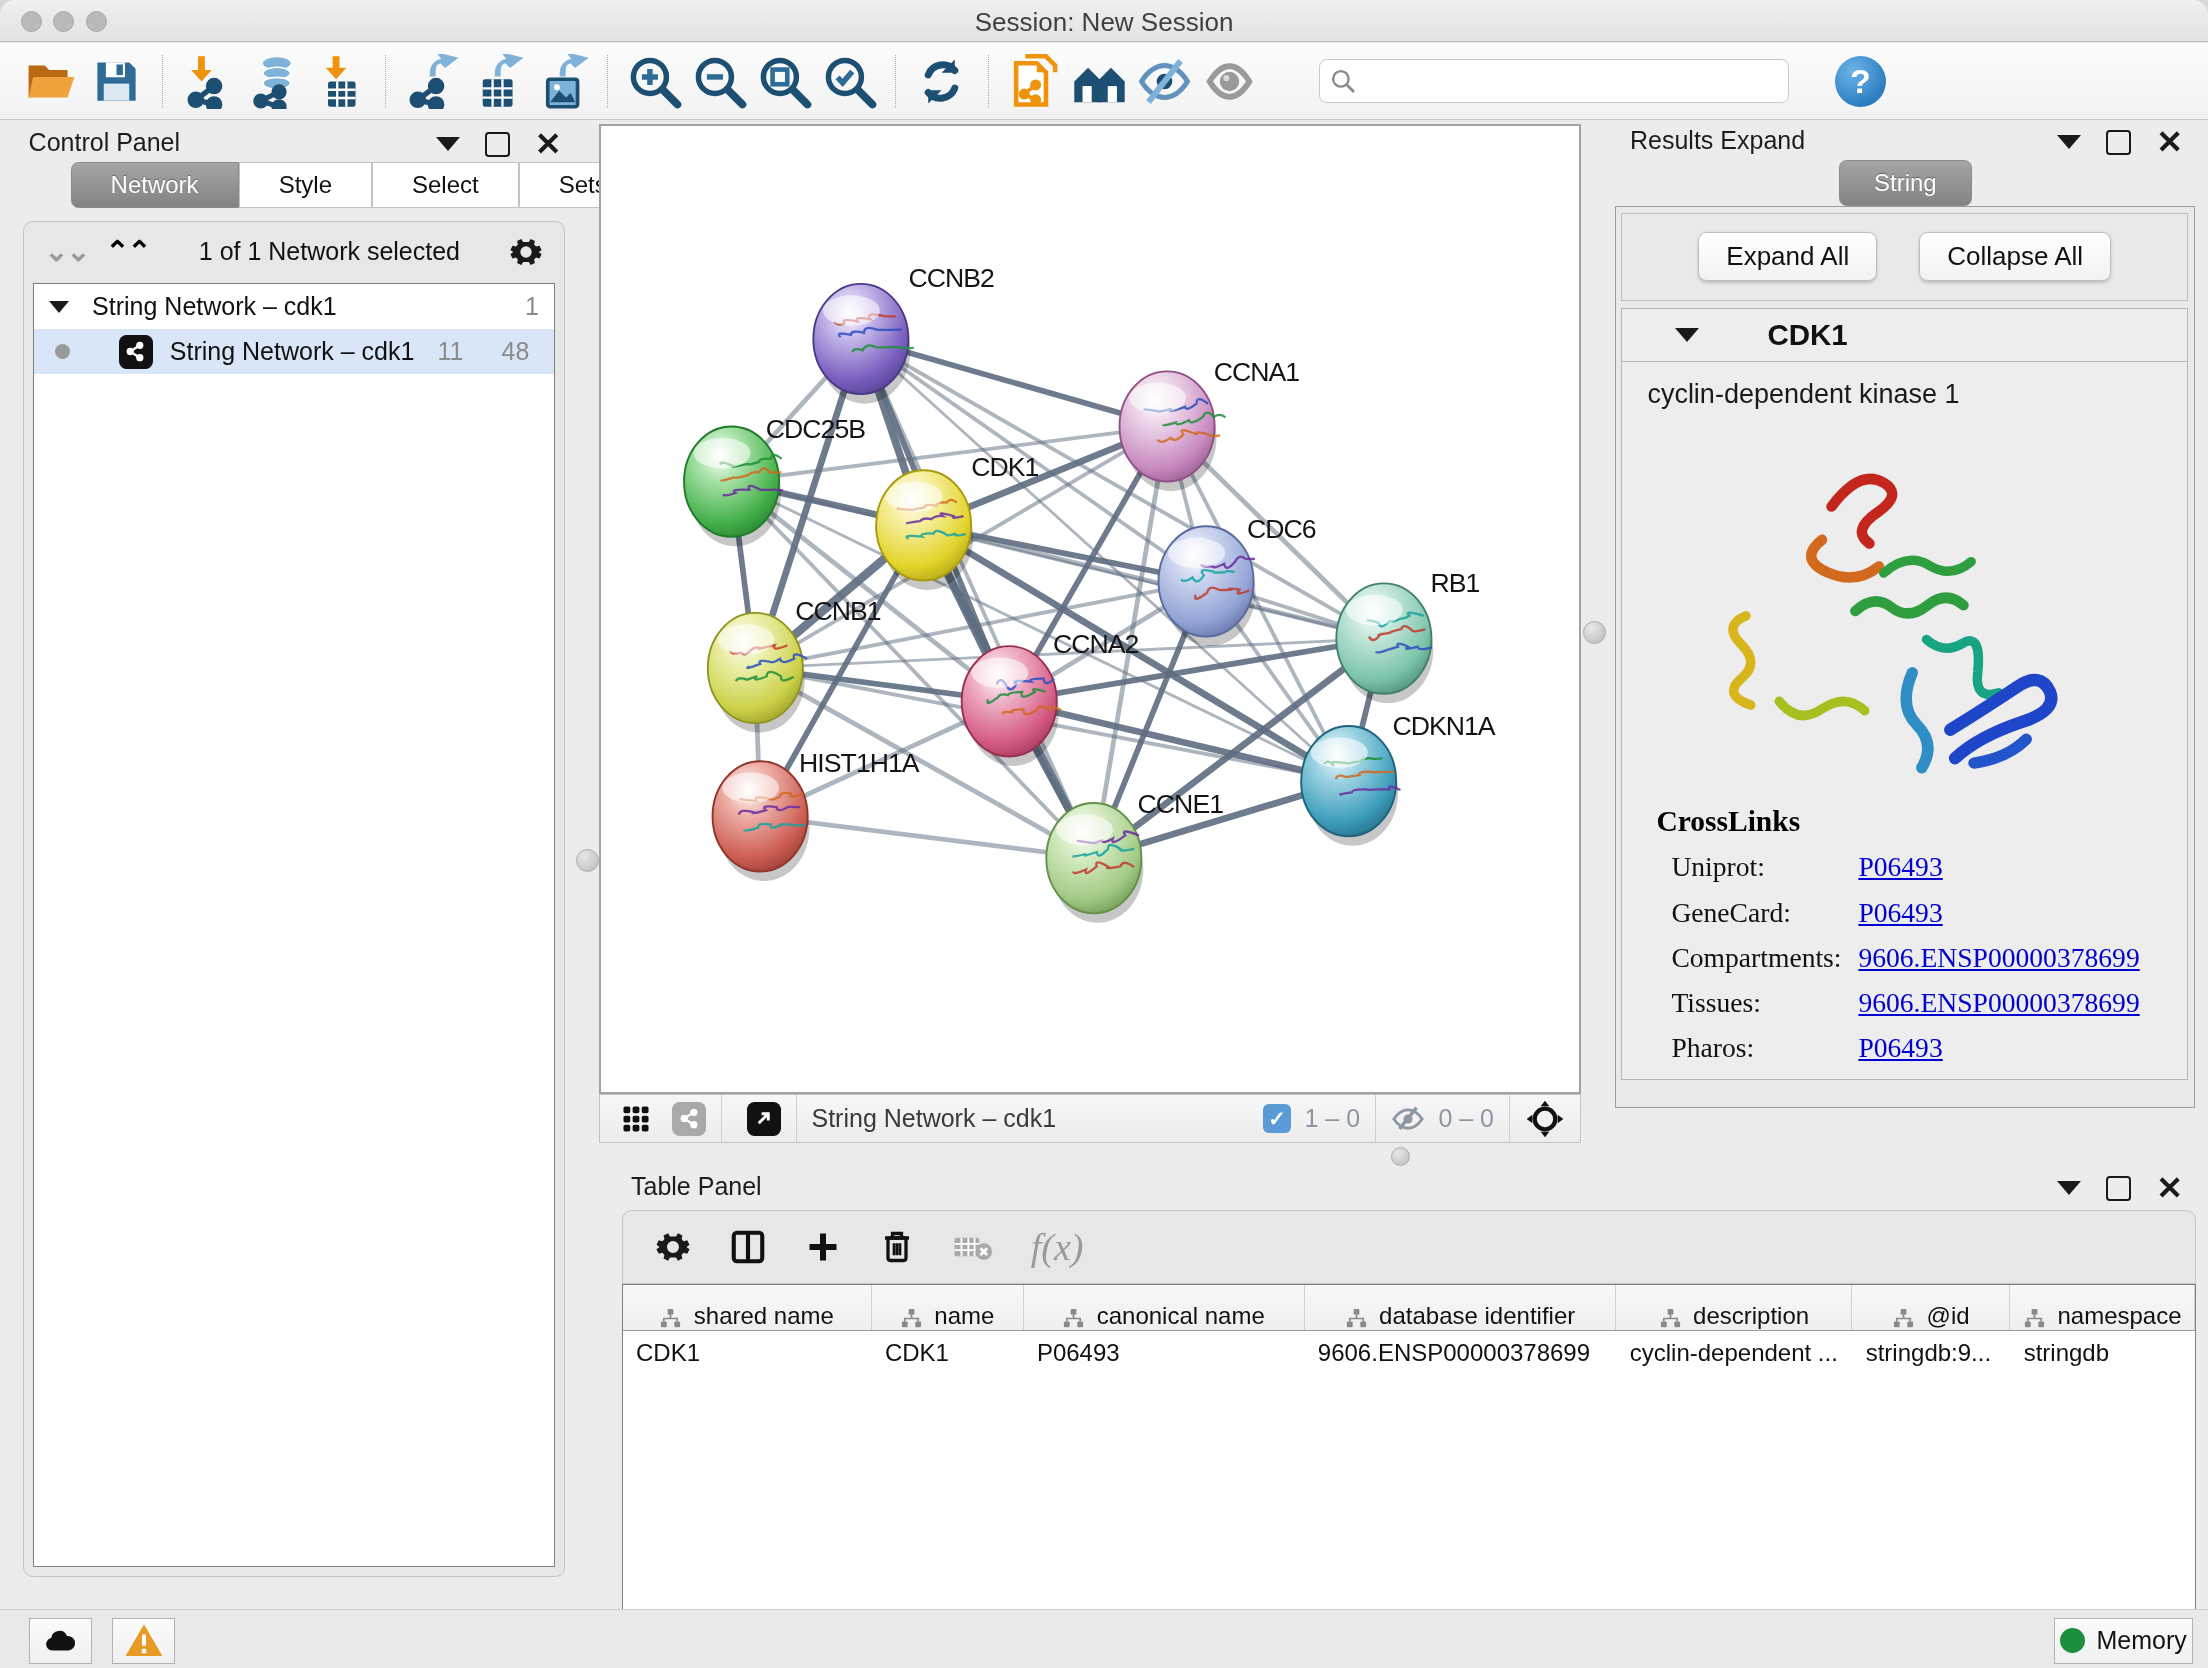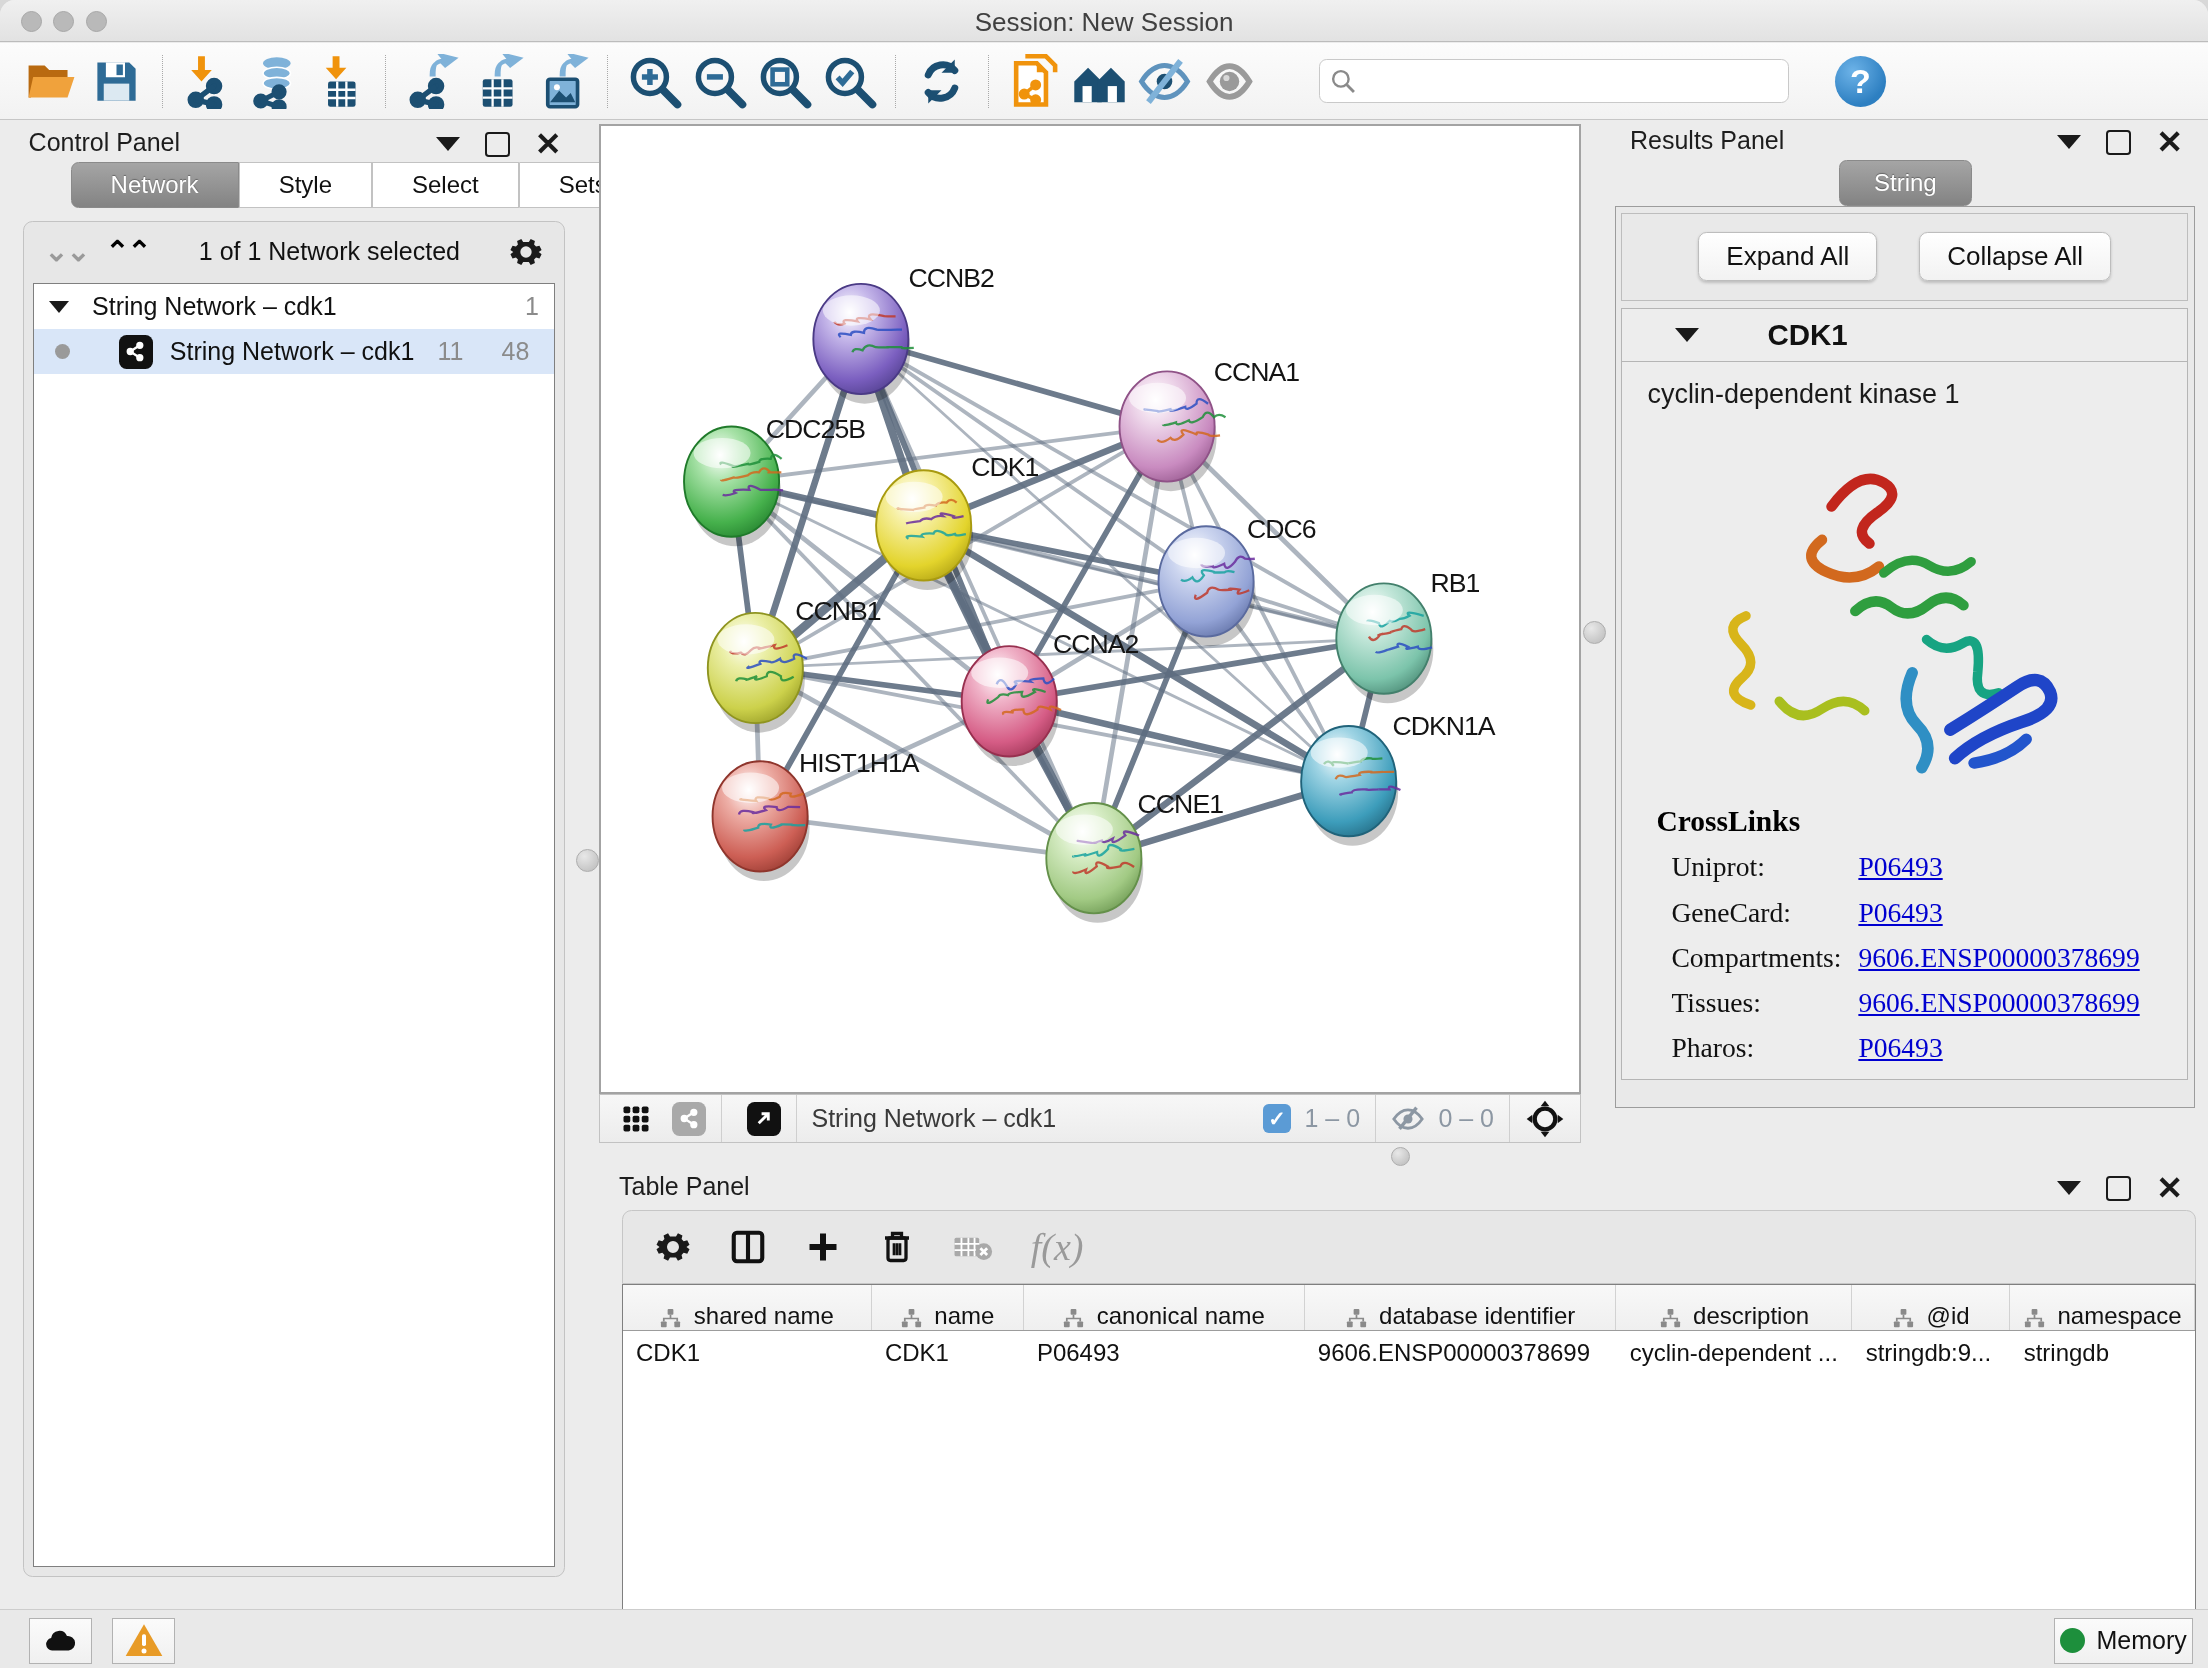--- a/index.html
+++ b/index.html
@@ -620,21 +620,21 @@
           <path d="M23 12l-3.4-2.6v5.2z"></path>
         </g>
       </svg>
   </div>
 
   <div class="gutter-dot" style="left:576px;top:849px;"></div>
   <div class="gutter-dot" style="left:1583px;top:621px;"></div>
   <div class="gutter-dot" style="left:1391px;top:1147px;width:19px;height:19px;"></div>
 
   <div id="results-panel">
-    <span class="panel-title" style="position:absolute;left:21px;top:0;">Results Panel</span>
+    <span class="panel-title" style="position:absolute;left:21px;top:0;">Results Expand</span>
     <div class="panel-ctrls" style="right:19px;top:3.8px;">
       <span class="tri-down"></span>
       <span class="float-sq"></span>
       <span class="close-x">✕</span>
     </div>
     <div class="seg" id="rp-tab">
       <div class="tab sel" style="border-radius:7.6px;padding:0 34px;">String</div>
     </div>
     <div id="rp-box">
       <div id="rp-btnrow">
@@ -680,21 +680,21 @@
           <div class="xl-row">
               <span class="xl-label">Pharos:</span>
               <span class="xl-value">P06493</span>
             </div>
         </div>
       </div>
     </div>
   </div>
 
   <div id="table-panel">
-    <span class="panel-title" style="position:absolute;left:3px;top:3.8px;">Table Panel</span>
+    <span class="panel-title" style="position:absolute;left:15px;top:3.8px;">Table Panel</span>
     <div class="panel-ctrls" style="right:19px;top:7.6px;">
       <span class="tri-down"></span>
       <span class="float-sq"></span>
       <span class="close-x">✕</span>
     </div>
     <div id="tp-toolbar">
       <svg width="36" height="36" viewBox="0 0 24 24">
           <path d="M12 8a4 4 0 1 0 0 8 4 4 0 0 0 0-8zm9 4l2 1.5-1.5 3-2.4-.6-1.4 1.4.6 2.4-3 1.5L14 19h-4l-1.3 2.2-3-1.5.6-2.4-1.4-1.4-2.4.6L1 13.5 3 12 1 10.5l1.5-3 2.4.6 1.4-1.4L5.7 4.3l3-1.5L10 5h4l1.3-2.2 3 1.5-.6 2.4 1.4 1.4 2.4-.6 1.5 3z" fill="#1a1a1a"></path>
         </svg>
       <svg width="38" height="38" viewBox="0 0 24 24">

